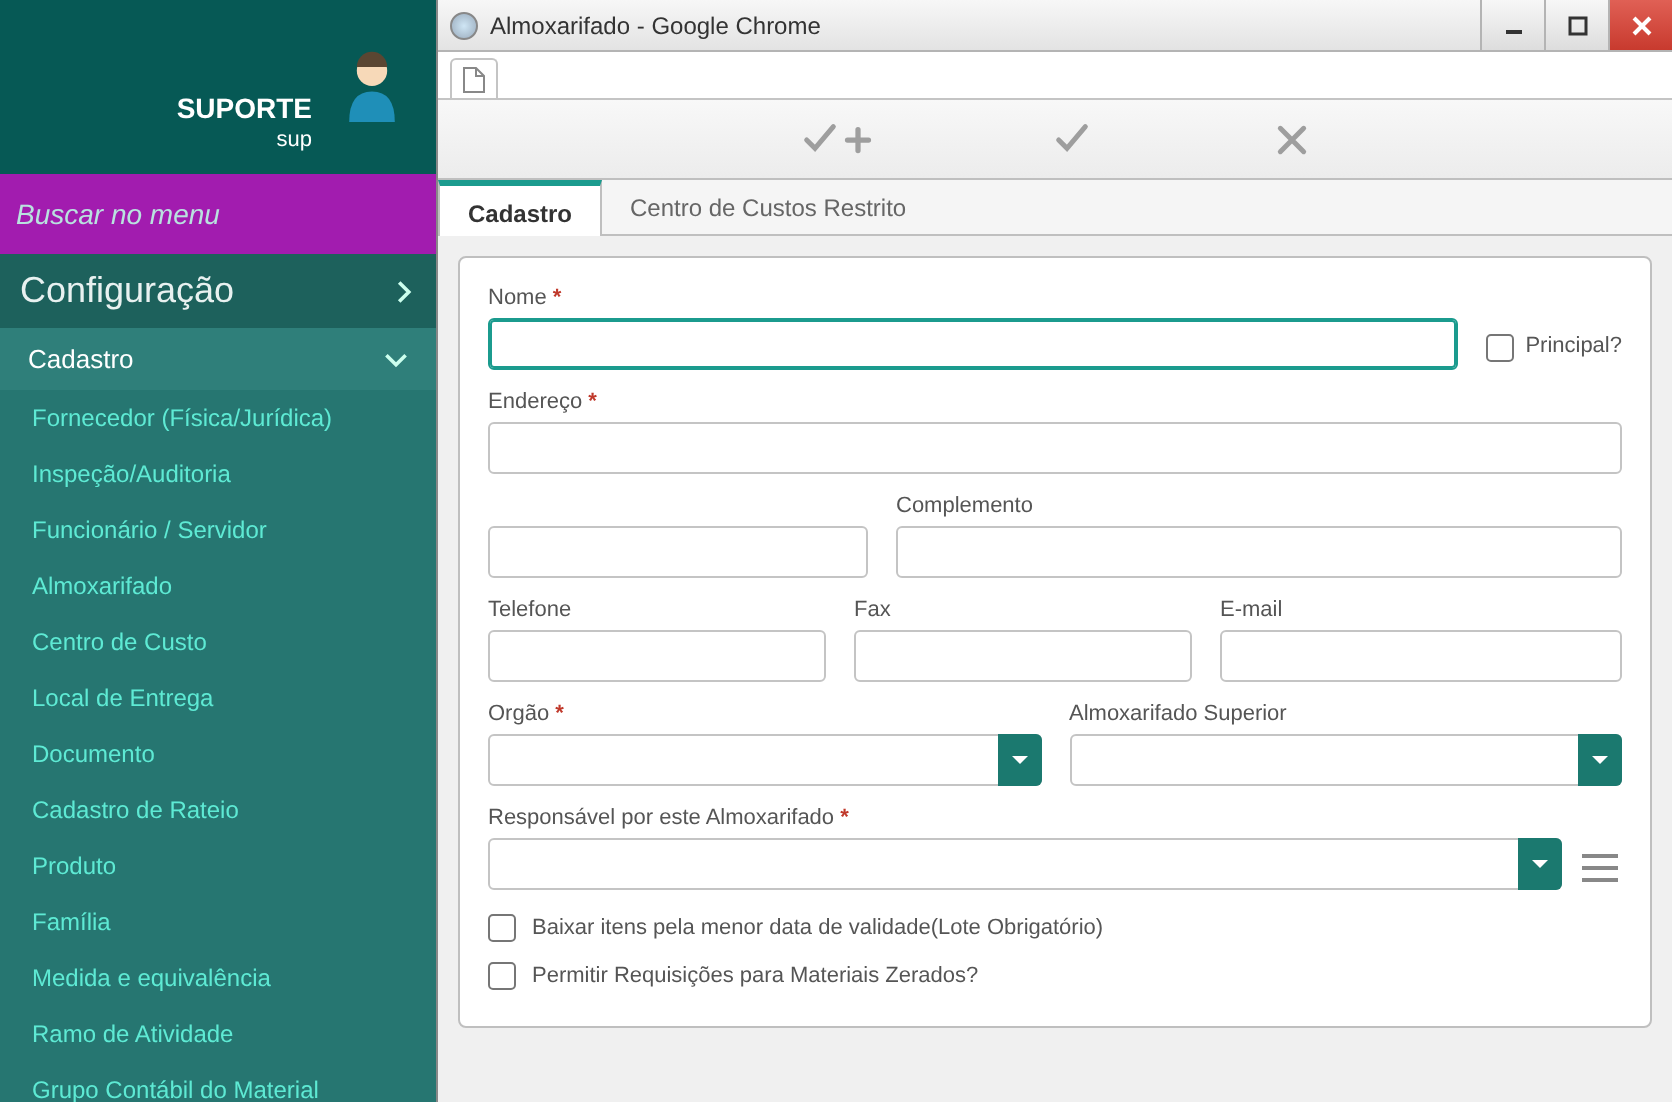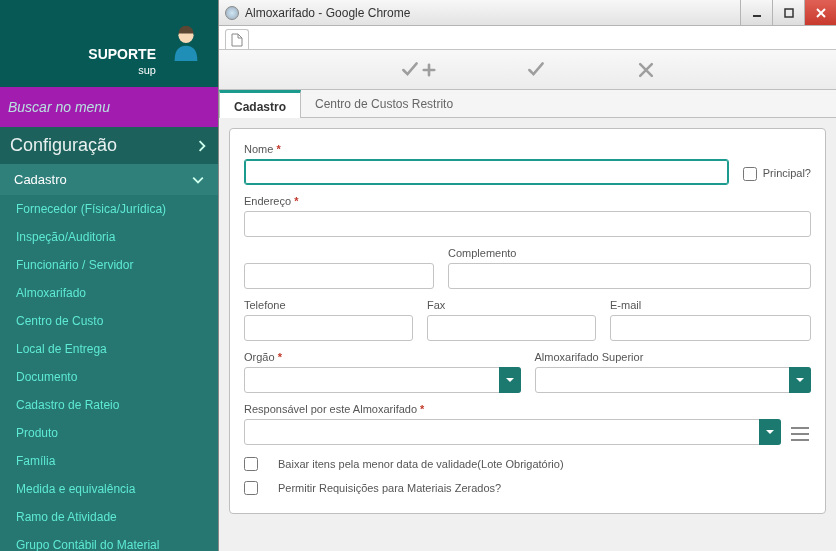--- a/index.html
+++ b/index.html
@@ -55,21 +55,21 @@
   input.name-input { border:1px solid #1b9b8e; box-shadow:0 0 0 1px #1b9b8e inset; }
   .principal { display:flex; align-items:flex-start; gap:6px; color:#555; font-size:11px; padding-bottom:4px; }
   .principal input { width:14px; height:14px; }
   .select-wrap { position:relative; }
   .select-wrap .caret { position:absolute; right:0; top:0; width:22px; height:26px; background:#1b796f; display:flex; align-items:center; justify-content:center; border-radius:0 3px 3px 0; }
   .select-wrap .caret svg { width:10px; height:10px; fill:#fff; }
   .resp-row { display:flex; gap:8px; align-items:flex-end; }
   .list-icon { width:22px; height:22px; display:flex; flex-direction:column; justify-content:space-between; padding:4px 2px; cursor:pointer; }
   .list-icon span { height:2px; background:#888; display:block; }
   .checks-row { margin-top:12px; display:flex; gap:40px; color:#555; font-size:11px; }
-  .chk { display:flex; align-items:center; gap:20px; }
+  .chk { display:flex; align-items:center; gap:8px; }
   .chk input { width:14px; height:14px; }
   .second-check-row { margin-top:10px; }
 </style>
 </head>
 <body>
 
 <div class="sidebar">
   <div class="user-block">
     <div class="user-text">
       <div class="big">SUPORTE</div>

